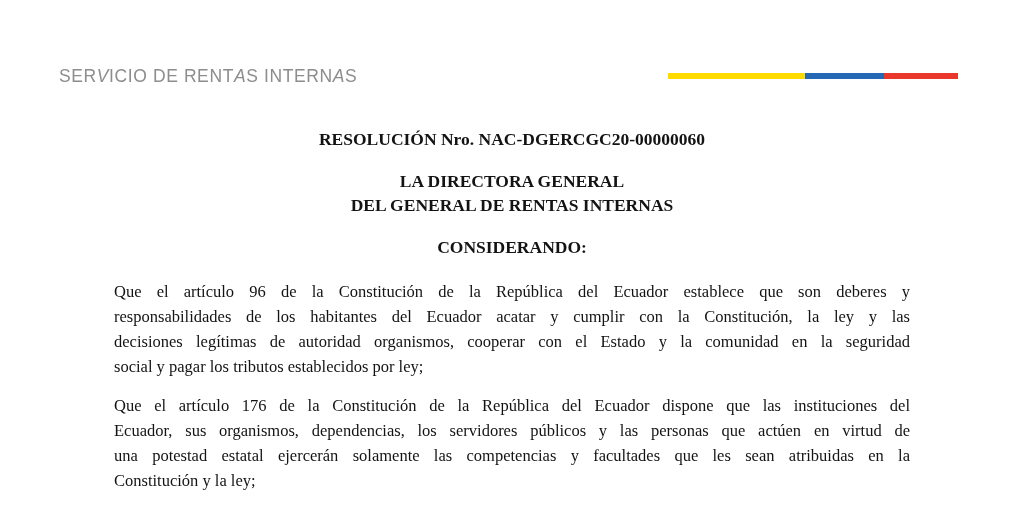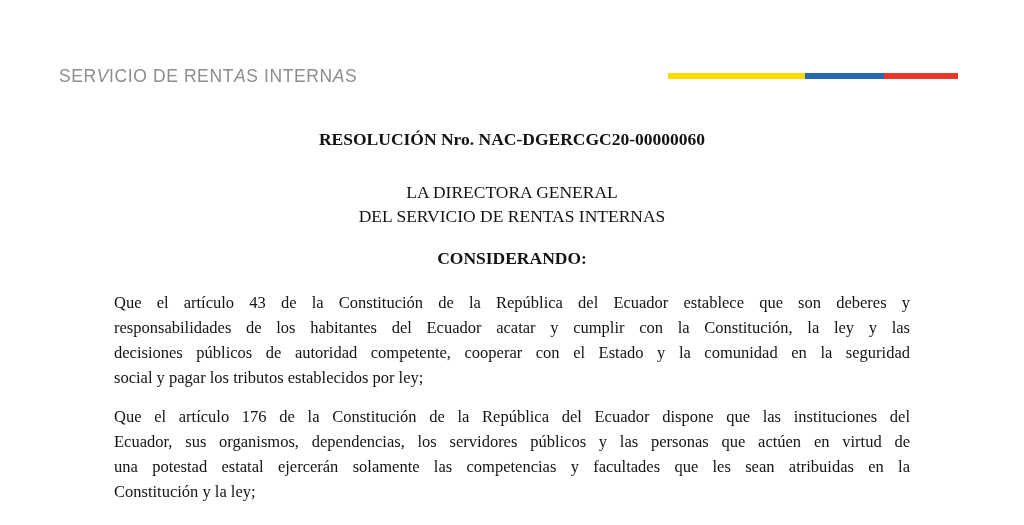--- a/index.html
+++ b/index.html
@@ -45,23 +45,23 @@
     width: 796px;
     text-align: center;
   }
   .doc-title {
     font-size: 17.5px;
     font-weight: bold;
     line-height: 21px;
     font-family: Liberation Serif, serif;
   }
   .authority {
-    margin-top: 30px;
+    margin-top: 19px;
     font-size: 17.5px;
-    font-weight: normal;
+    font-weight: bold;
     line-height: 24px;
   }
   .section-heading {
     margin-top: 20px;
     font-size: 17.5px;
     font-weight: bold;
     line-height: 20px;
   }
   .paragraphs {
     margin-top: 22px;
@@ -90,30 +90,30 @@
     <div class="flag-seg flag-yellow" style="background: rgb(255, 219, 0);"></div>
     <div class="flag-seg flag-blue" style="background: rgb(37, 105, 180);"></div>
     <div class="flag-seg flag-red" style="background: rgb(233, 55, 43);"></div>
   </div>
 
   <div class="doc">
     <div class="doc-title">RESOLUCIÓN Nro. NAC-DGERCGC20-00000060</div>
 
     <div class="authority">
       <div>LA DIRECTORA GENERAL</div>
-      <div>DEL SERVICIO DE RENTAS INTERNAS</div>
+      <div>DEL GENERAL DE RENTAS INTERNAS</div>
     </div>
 
     <div class="section-heading">CONSIDERANDO:</div>
 
     <div class="paragraphs">
         <div class="para">
-          <div class="line">Que el artículo 43 de la Constitución de la República del Ecuador establece que son deberes y</div>
+          <div class="line">Que el artículo 96 de la Constitución de la República del Ecuador establece que son deberes y</div>
           <div class="line">responsabilidades de los habitantes del Ecuador acatar y cumplir con la Constitución, la ley y las</div>
-          <div class="line">decisiones públicos de autoridad competente, cooperar con el Estado y la comunidad en la seguridad</div>
+          <div class="line">decisiones legítimas de autoridad organismos, cooperar con el Estado y la comunidad en la seguridad</div>
           <div class="line last">social y pagar los tributos establecidos por ley;</div>
         </div>
         <div class="para">
           <div class="line">Que el artículo 176 de la Constitución de la República del Ecuador dispone que las instituciones del</div>
           <div class="line">Ecuador, sus organismos, dependencias, los servidores públicos y las personas que actúen en virtud de</div>
           <div class="line">una potestad estatal ejercerán solamente las competencias y facultades que les sean atribuidas en la</div>
           <div class="line last">Constitución y la ley;</div>
         </div>
       </div>
   </div>

